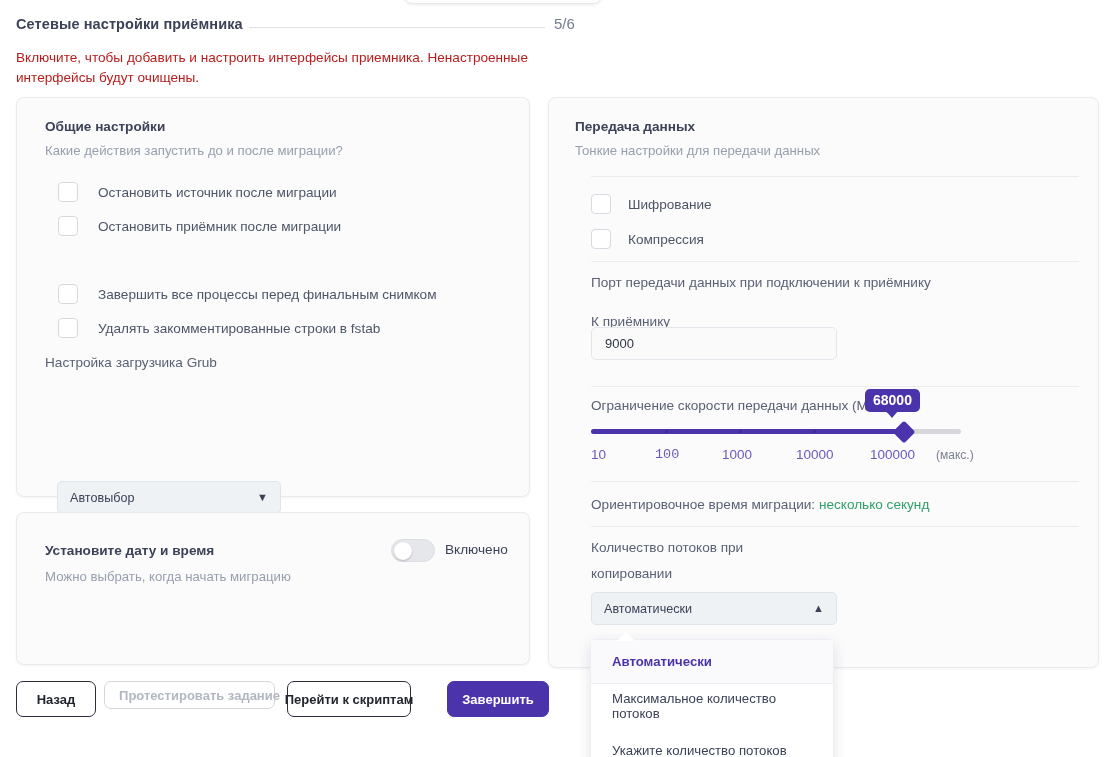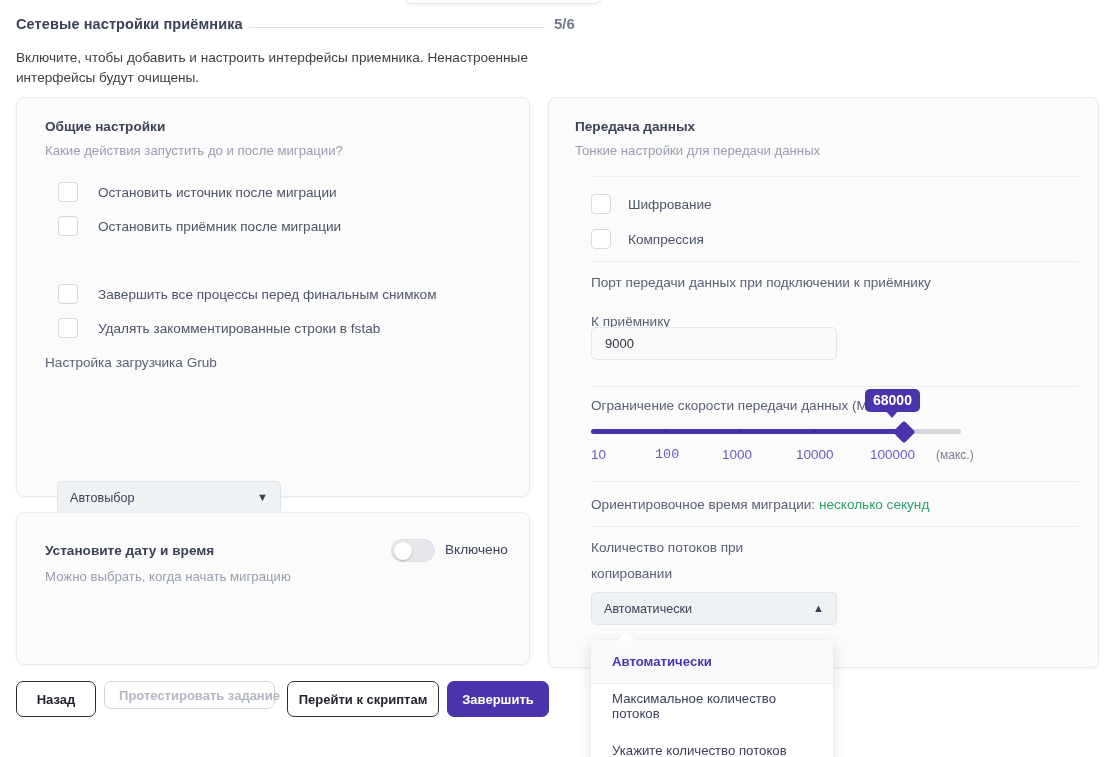--- a/index.html
+++ b/index.html
@@ -27,25 +27,25 @@
     position: absolute; left: 0; top: 0;
     font-size: 14.5px; font-weight: bold; color: #3c4257;
     letter-spacing: .1px;
   }
   .hdr-rule {
     position: absolute; left: 233px; top: 11px; width: 296px; height: 1px;
     background: #dfe1e7;
   }
   .hdr-step {
     position: absolute; left: 538px; top: -1px;
-    font-size: 15px; font-weight: bold; color: #737b8d;
+    font-size: 15px; font-weight: normal; color: #737b8d;
   }
   .hdr-desc {
     position: absolute; left: 16px; top: 48px; width: 560px;
-    font-size: 13.6px; line-height: 20px; color: #404040;
+    font-size: 13.6px; line-height: 20px; color: #b91c1c;
   }
 
   
   .card {
     position: absolute;
     background: #fbfbfc;
     border: 1px solid #e9eaee;
     border-radius: 8px;
     box-shadow: 0 1px 3px rgba(30,35,60,.05);
     padding-left: 28px;
@@ -338,16 +338,16 @@
     <div class="dd-item">
       <span>Максимальное количество потоков</span>
     </div>
     <div class="dd-item">
       <span>Укажите количество потоков</span>
     </div>
   </div>
 
   <div class="btn btn-outline" style="left:16px;  top:681px; width:80px;  height:36px;">Назад</div>
   <div class="btn btn-disabled" style="left:104px; top:681px; width:171px; height:28px;padding-left:20px;">Протестировать задание</div>
-  <div class="btn btn-outline" style="left:287px; top:681px; width:152px; height:36px;">Перейти к скриптам</div>
+  <div class="btn btn-outline" style="left:287px; top:681px; width:124px; height:36px;">Перейти к скриптам</div>
   <div class="btn btn-primary" style="left:447px; top:681px; width:102px; height:36px;">Завершить</div>
 
 </div>
 
 </body></html>

